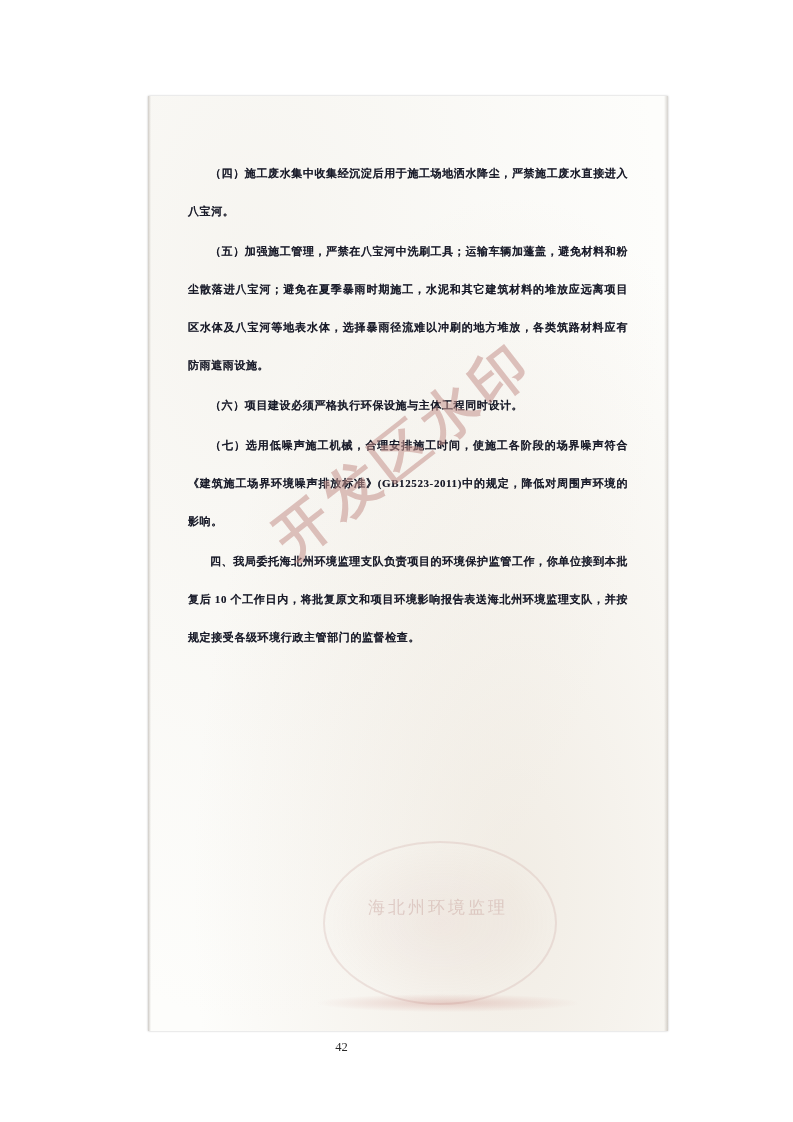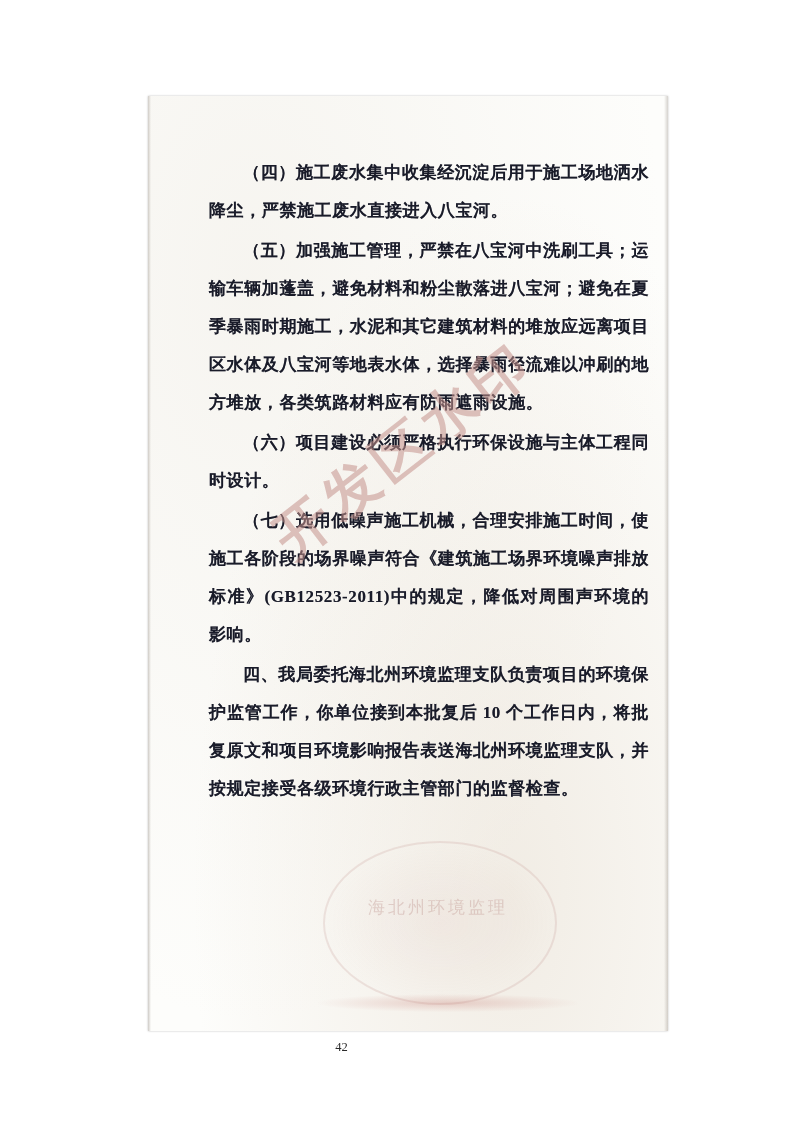--- a/index.html
+++ b/index.html
@@ -51,25 +51,24 @@
       radial-gradient(ellipse at 20% 20%, rgba(222,214,200,0.22), rgba(255,255,255,0) 70%);
     pointer-events: none;
   }
 
   
   .doc-body {
     position: absolute;
     left: 40px;
     top: 58px;
     width: 440px;
-    font-size: 17px;
+    font-size: 11px;
     line-height: 38px;
     color: #1d1f2b;
     letter-spacing: 0.6px;
-    margin-left: 21px;
   }
   .para {
     margin: 0 0 2px 0;
     text-align: justify;
     text-justify: inter-ideograph;
     text-indent: 2em;
     font-family: "Liberation Serif", "DejaVu Serif", serif;
     font-weight: 600;
     color: #191b29;
     text-shadow: 0 0 0.6px rgba(30,32,48,0.55);

